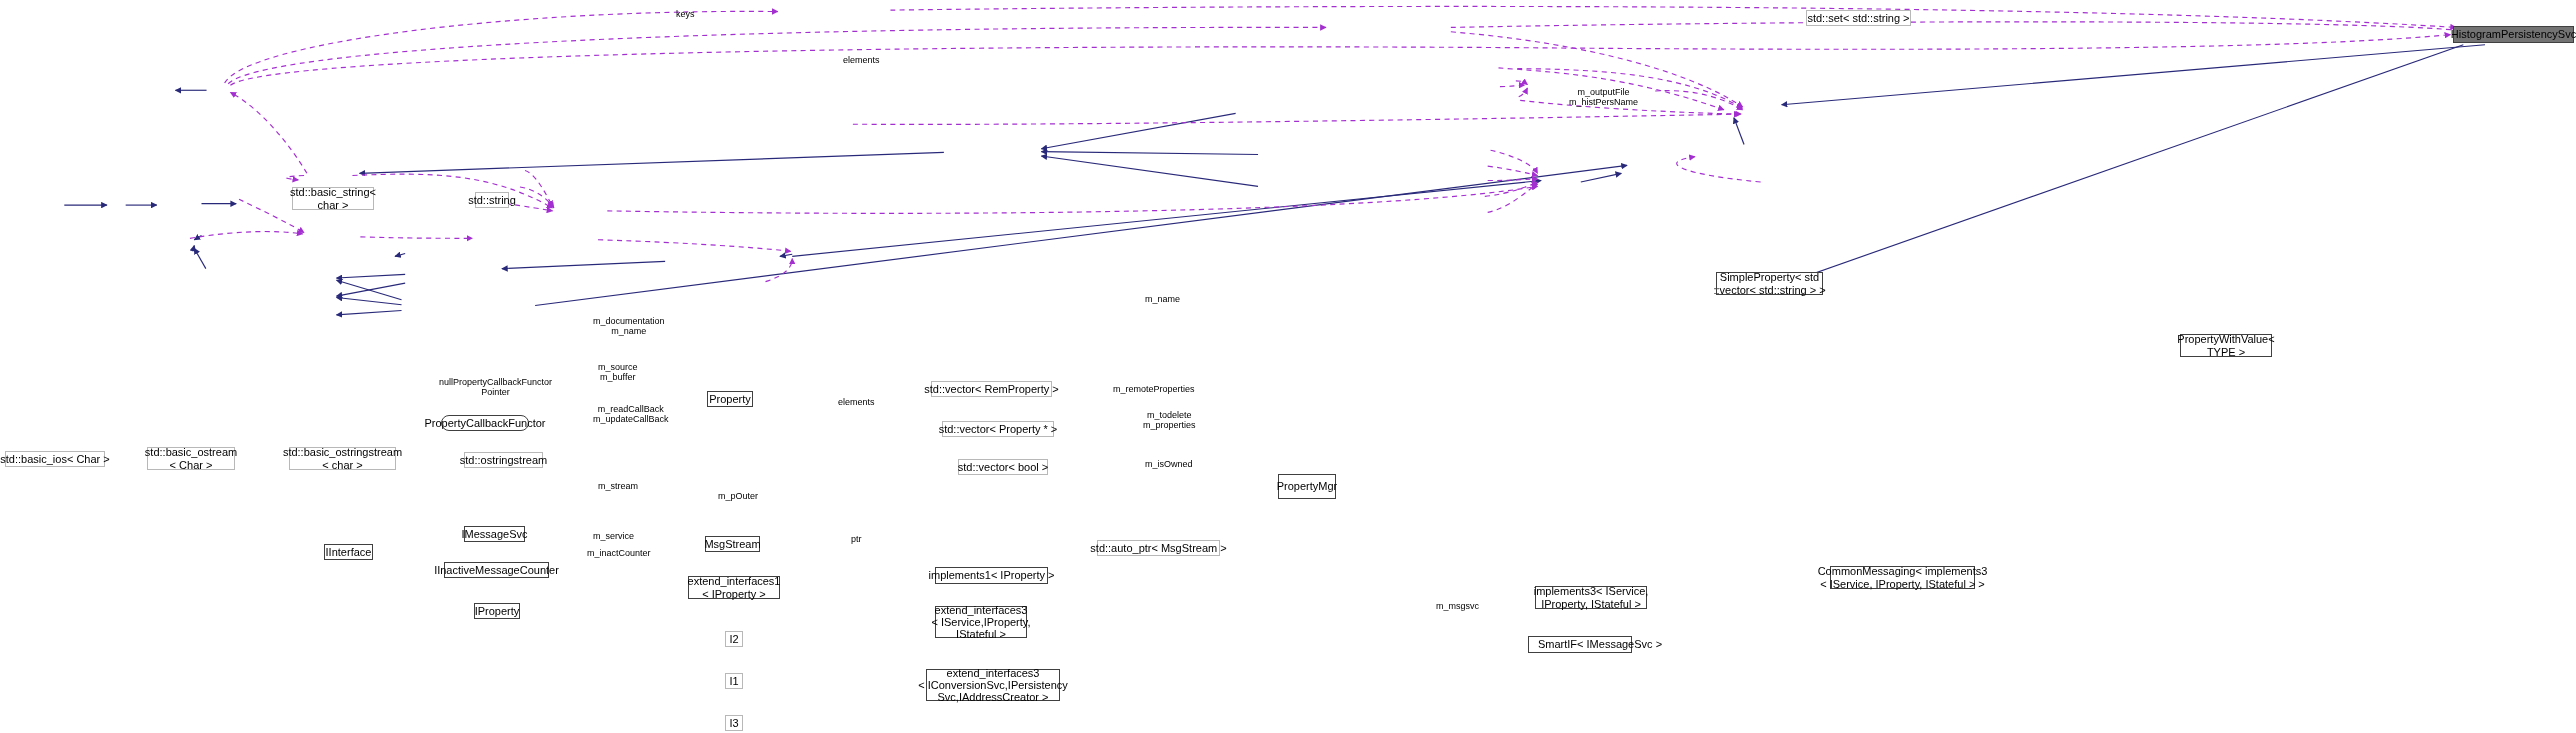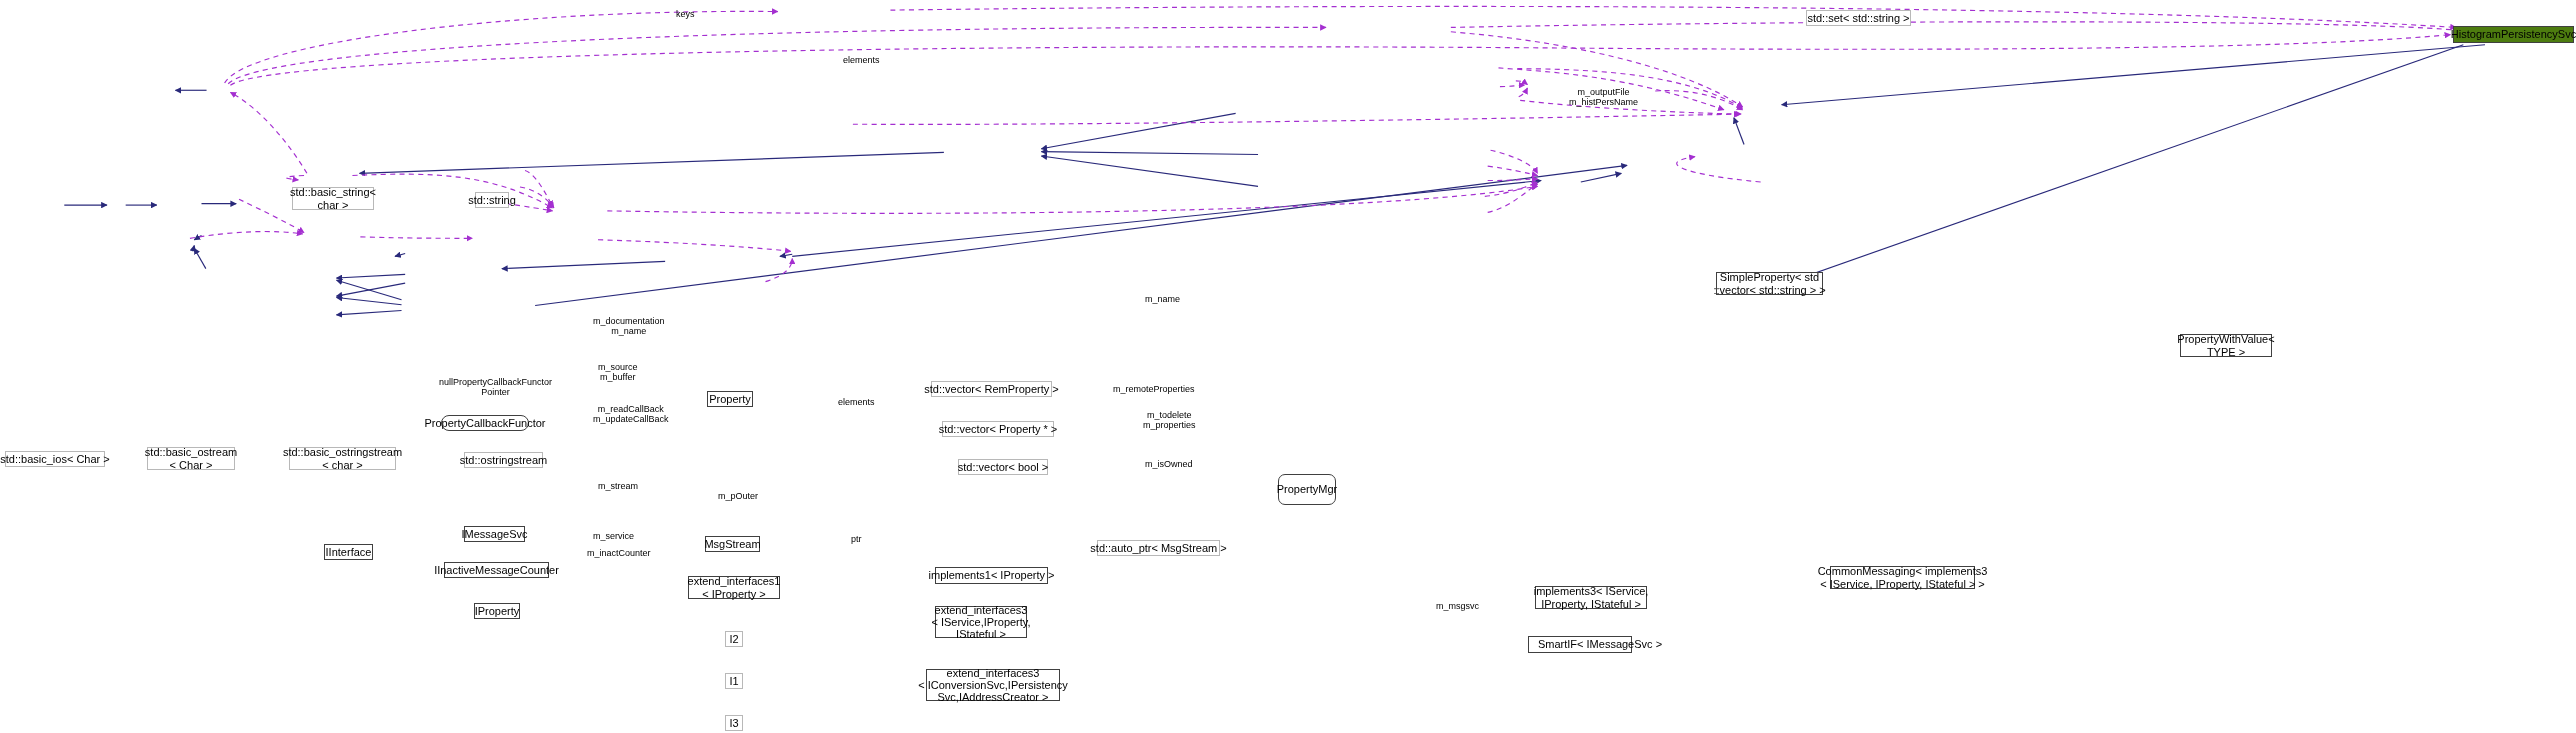--- a/index.html
+++ b/index.html
@@ -7,21 +7,21 @@
           font-family:"Liberation Sans","DejaVu Sans",sans-serif;overflow:hidden;}
   svg.edges{position:absolute;left:0;top:0;width:2576px;height:733px;pointer-events:none;}
   .node{position:absolute;box-sizing:border-box;display:flex;align-items:center;
         justify-content:center;text-align:center;line-height:1.12;
         font-size:11px;color:#000000;background:#ffffff;}
   
   .n-lib{border:0.7px solid #b8b8b8;}
   
   .n-cls{border:1.4px solid #404040;}
   
-  .n-focus{border:1.4px solid #404040;background:#4d7c0f;}
+  .n-focus{border:1.4px solid #404040;background:#737373;}
   .elabel{position:absolute;font-size:9px;color:#000000;white-space:pre;
           text-align:center;line-height:1.15;}
 </style>
 </head>
 <body>
 
 <div id="canvas">
 
   <svg class="edges" viewBox="0 0 3565 1015" xmlns="http://www.w3.org/2000/svg">
     <defs>
@@ -105,21 +105,21 @@
       <div class="node n-lib" style="left: 475px; top: 192px; width: 34px; height: 16px; white-space: pre;">std::string</div>
       <div class="node n-cls" style="left: 1716px; top: 272px; width: 107px; height: 23px; white-space: pre;">SimpleProperty&lt; std
 ::vector&lt; std::string &gt; &gt;</div>
       <div class="node n-cls" style="left: 2180px; top: 334px; width: 92px; height: 23px; white-space: pre;">PropertyWithValue&lt;
 TYPE &gt;</div>
       <div class="node n-cls" style="left: 707px; top: 391px; width: 46px; height: 16px; white-space: pre;">Property</div>
       <div class="node n-cls" style="left: 441px; top: 415px; width: 88px; height: 16px; white-space: pre; border-radius: 8px;">PropertyCallbackFunctor</div>
       <div class="node n-lib" style="left: 931px; top: 381px; width: 121px; height: 16px; white-space: pre;">std::vector&lt; RemProperty &gt;</div>
       <div class="node n-lib" style="left: 942px; top: 421px; width: 112px; height: 16px; white-space: pre;">std::vector&lt; Property * &gt;</div>
       <div class="node n-lib" style="left: 958px; top: 459px; width: 90px; height: 16px; white-space: pre;">std::vector&lt; bool &gt;</div>
-      <div class="node n-cls" style="left: 1278px; top: 474px; width: 58px; height: 31px; white-space: pre; border-radius: 7px;">PropertyMgr</div>
+      <div class="node n-cls" style="left: 1278px; top: 474px; width: 58px; height: 25px; white-space: pre;">PropertyMgr</div>
       <div class="node n-lib" style="left: 5px; top: 451px; width: 100px; height: 16px; white-space: pre;">std::basic_ios&lt; Char &gt;</div>
       <div class="node n-lib" style="left: 147px; top: 447px; width: 88px; height: 23px; white-space: pre;">std::basic_ostream
 &lt; Char &gt;</div>
       <div class="node n-lib" style="left: 289px; top: 447px; width: 107px; height: 23px; white-space: pre;">std::basic_ostringstream
 &lt; char &gt;</div>
       <div class="node n-lib" style="left: 464px; top: 452px; width: 79px; height: 16px; white-space: pre;">std::ostringstream</div>
       <div class="node n-cls" style="left: 324px; top: 544px; width: 49px; height: 16px; white-space: pre; text-align: right;">IInterface</div>
       <div class="node n-cls" style="left: 464px; top: 526px; width: 61px; height: 16px; white-space: pre;">IMessageSvc</div>
       <div class="node n-cls" style="left: 444px; top: 562px; width: 105px; height: 16px; white-space: pre;">IInactiveMessageCounter</div>
       <div class="node n-cls" style="left: 474px; top: 603px; width: 46px; height: 16px; white-space: pre;">IProperty</div>

